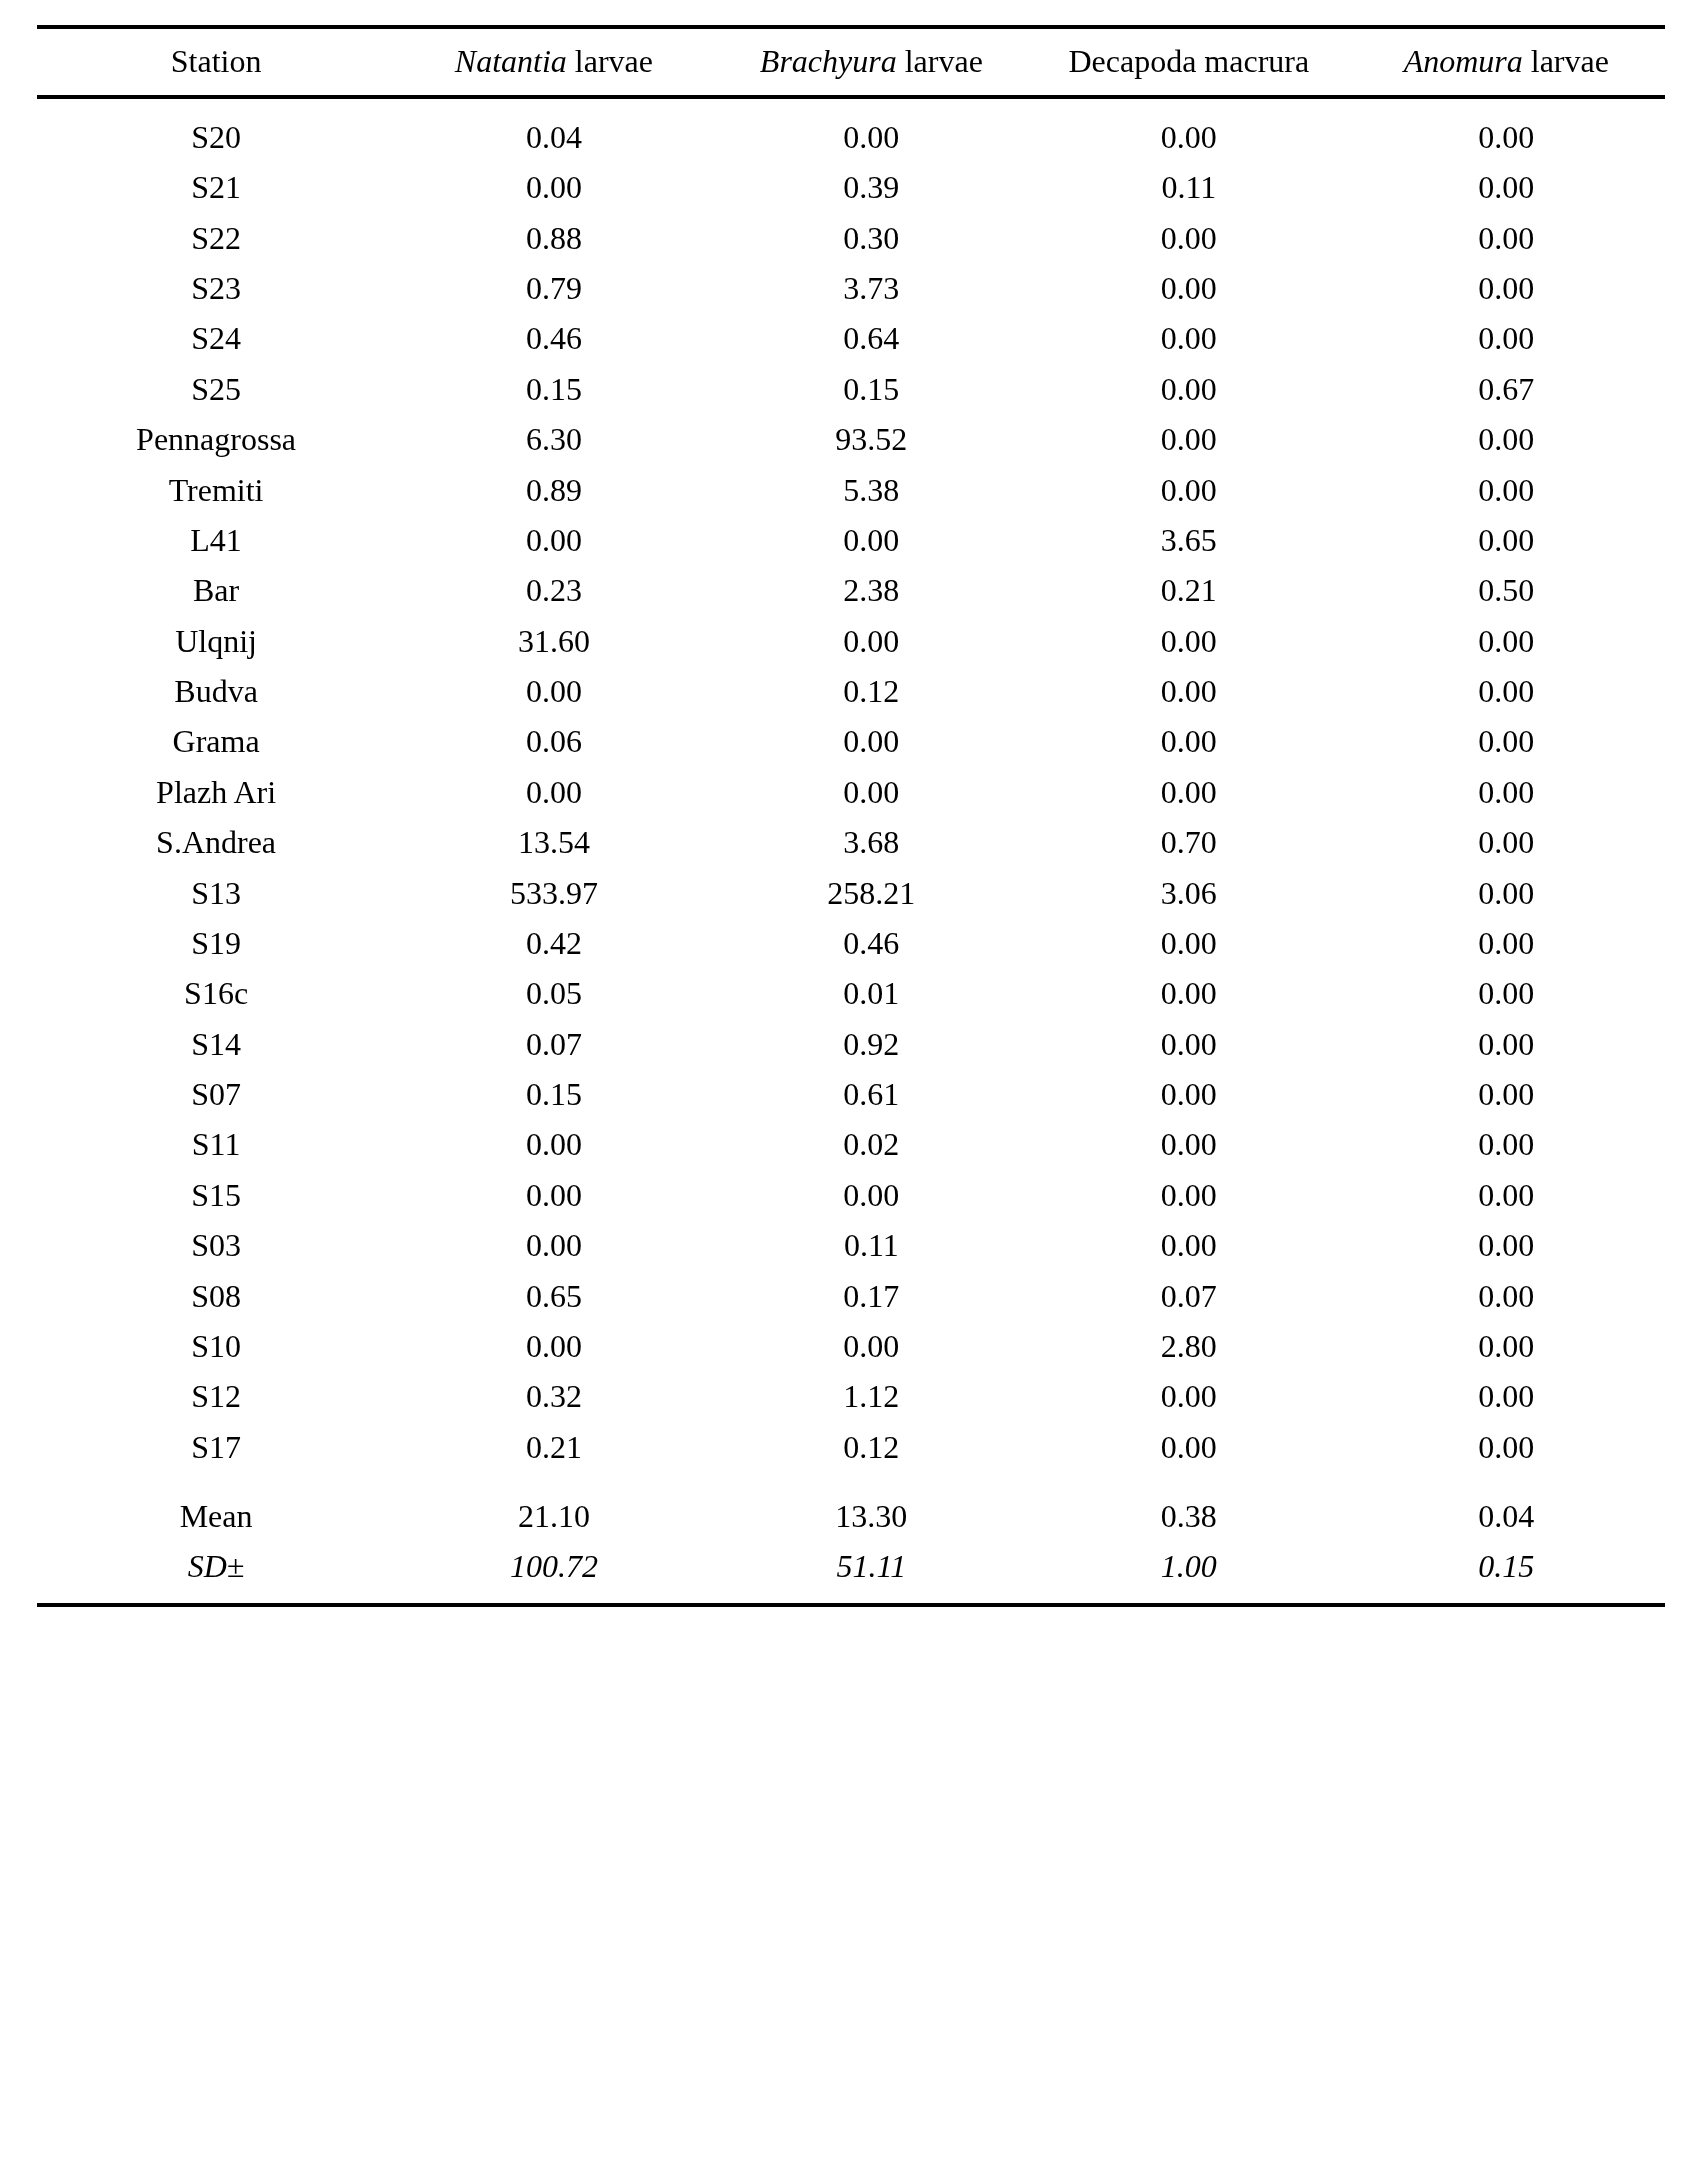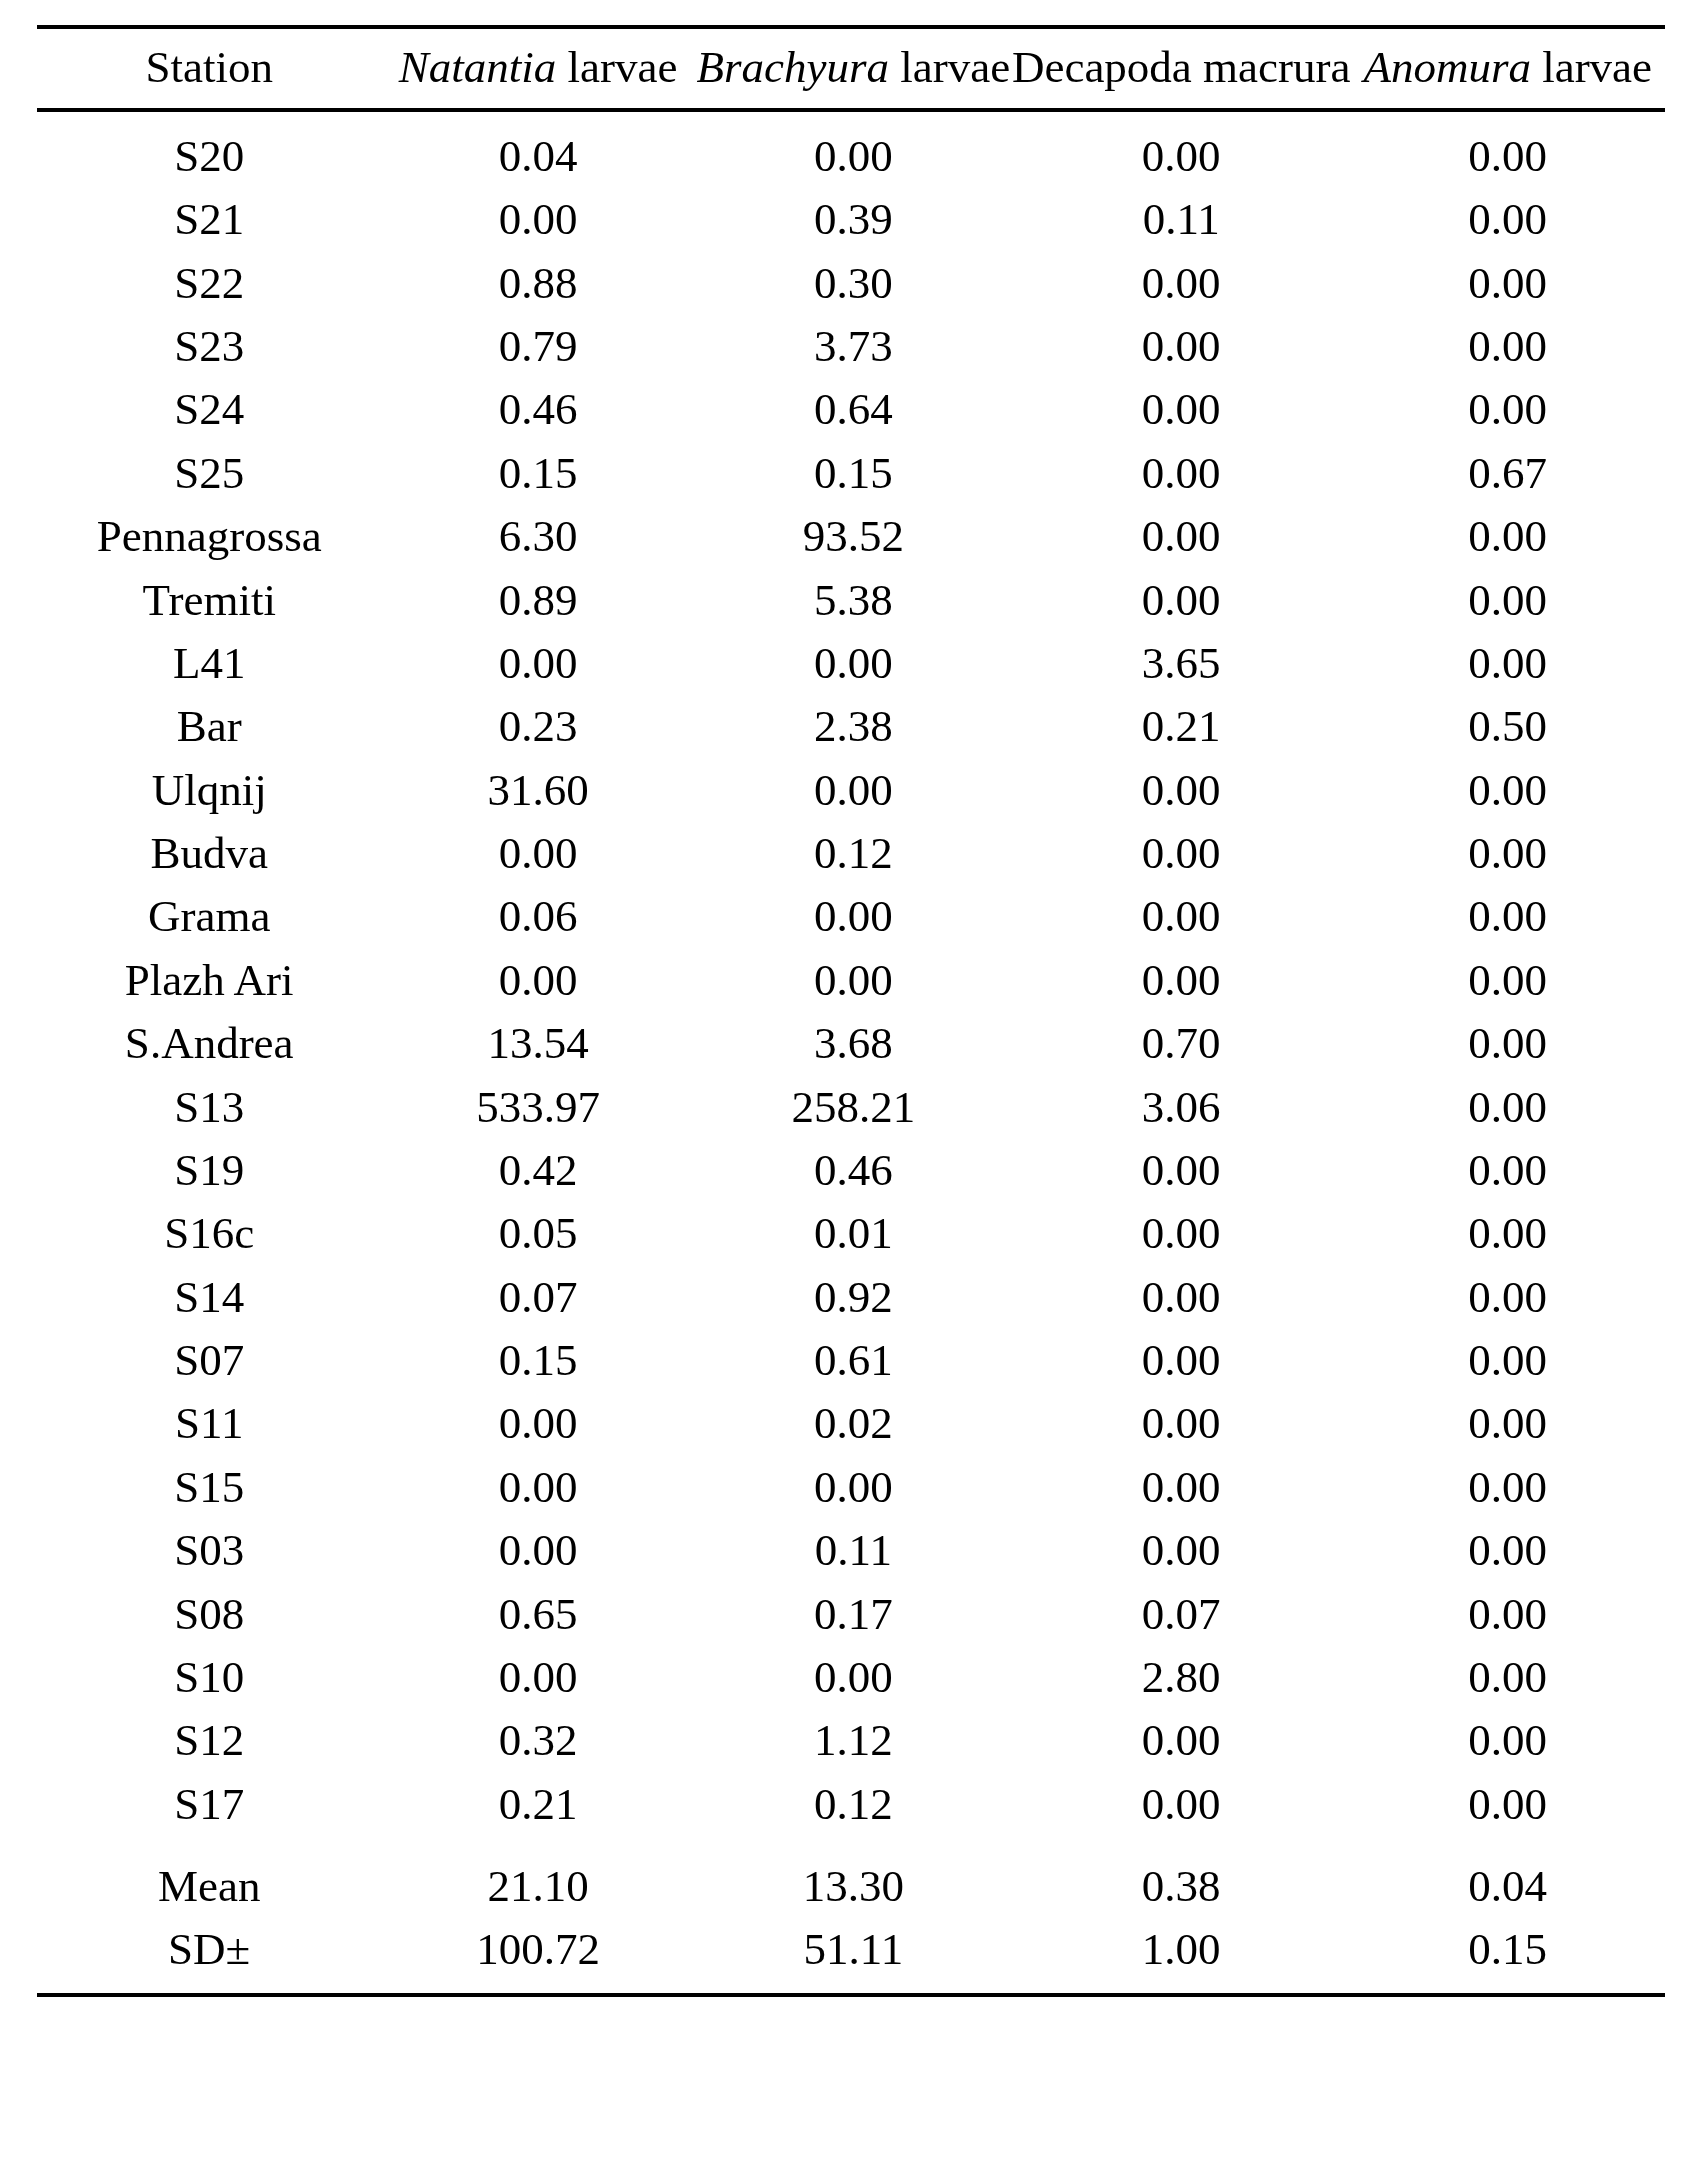--- a/index.html
+++ b/index.html
@@ -13,37 +13,38 @@
     color: #000000;
   }
   .sheet {
     width: 1702px;
     box-sizing: border-box;
     padding: 24.5px 37px 24.5px 37px;
   }
   table.data-table {
     width: 100%;
     border-collapse: collapse;
-    font-size: 45px;
+    font-size: 32px;
     line-height: 1.0;
   }
   table.data-table thead th {
     font-weight: normal;
     padding: 16px 0 18.4px 0;
     text-align: center;
     white-space: nowrap;
   }
   .rule-top {
     border-top: 4.3px solid #000;
   }
   .rule-head {
     border-bottom: 4.3px solid #000;
   }
   .rule-bottom {
     border-bottom: 4.3px solid #000;
+    font-style: italic;
   }
   table.data-table tbody td {
     text-align: center;
     padding: 9.2px 0 9.2px 0;
     white-space: nowrap;
   }
   tbody tr.first-body td {
     padding-top: 22px;
   }
   tbody tr.summary-first td {

